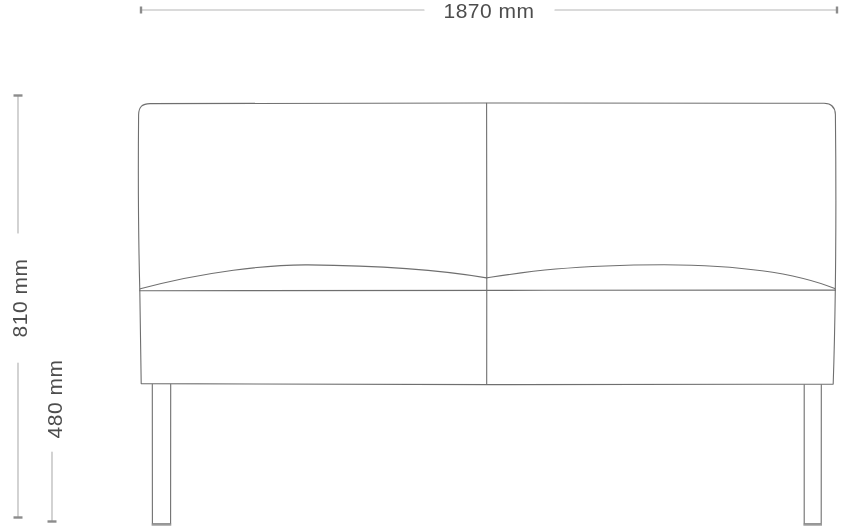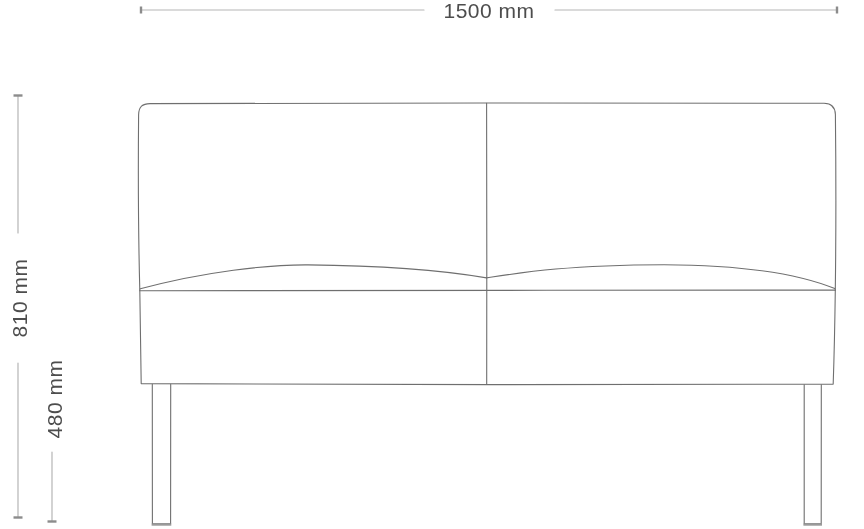--- a/index.html
+++ b/index.html
@@ -77,19 +77,19 @@
       <path d="M 152.3,384.3 L 152.4,523.8 L 170.6,523.8 L 170.7,384.3"></path>
       <path d="M 804.2,384.8 L 804.2,523.8 L 821.2,523.8 L 821.3,384.8"></path>
     </g>
 
     <g stroke-width="2.2" stroke-linecap="butt" stroke="#9a9a9a">
       <line x1="151.6" y1="524.6" x2="171.3" y2="524.6"></line>
       <line x1="803.4" y1="524.6" x2="822" y2="524.6"></line>
     </g>
   </svg>
 
-  <div class="dim-label horizontal">1500 mm</div>
+  <div class="dim-label horizontal">1870 mm</div>
 
   <div class="dim-label vertical v-810">810 mm</div>
 
   <div class="dim-label vertical v-480">480 mm</div>
 
 </div>
 
 </body></html>

